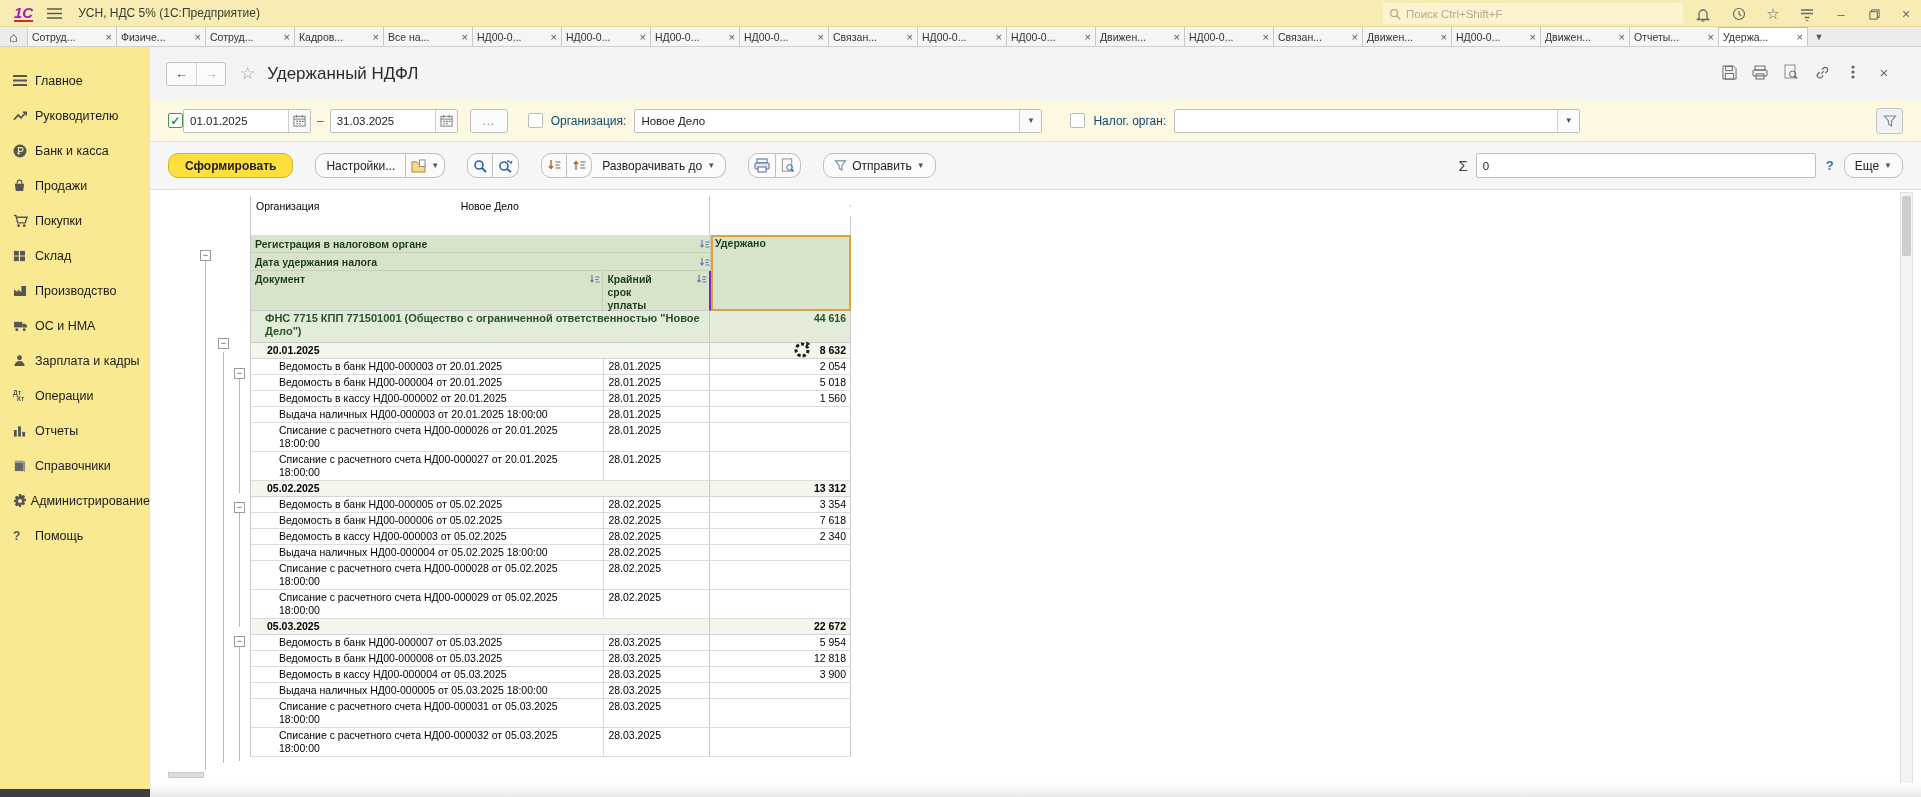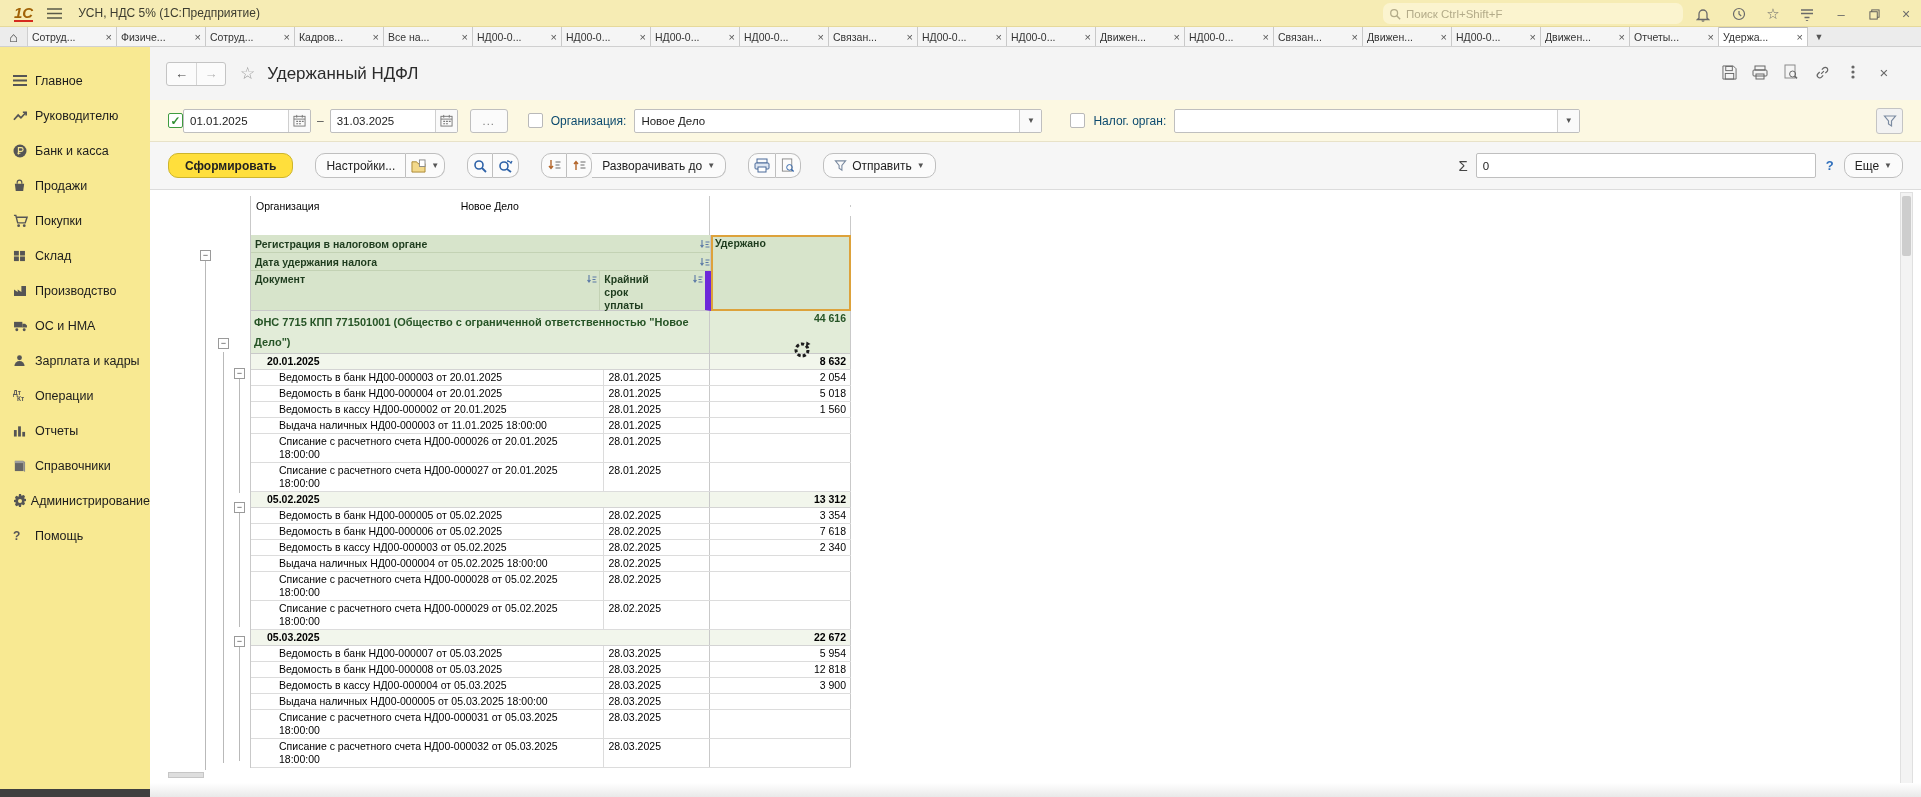--- a/index.html
+++ b/index.html
@@ -1,24 +1,24 @@
 <!DOCTYPE html>
 <html><head>
 <meta charset="utf-8">
 <style>
 *{box-sizing:border-box;margin:0;padding:0}
 html,body{width:1921px;height:797px;overflow:hidden;font-family:"Liberation Sans",sans-serif;background:#fff}
 .app{position:relative;width:1921px;height:797px}
 
 
 .titlebar{position:absolute;left:0;top:0;width:100%;height:27px;background:#f6ecb4;display:flex;align-items:center;border-bottom:1px solid #e6d99b}
-.logo{color:#a16207;font-weight:bold;font-style:italic;font-size:15px;margin-left:14px;border-bottom:2px solid #d52b1e;line-height:15px}
+.logo{color:#a21caf;font-weight:bold;font-style:italic;font-size:15px;margin-left:14px;border-bottom:2px solid #d52b1e;line-height:15px}
 .tb-menu{margin-left:14px;cursor:pointer;display:flex}
 .tb-title{margin-left:16px;font-size:12px;color:#3c3c30}
-.searchbox{position:absolute;left:1383px;top:3px;width:300px;height:21px;background:#fbf4cf;border-radius:7px;display:flex;align-items:center;padding:0 6px}
+.searchbox{position:absolute;left:1383px;top:3px;width:300px;height:21px;background:#fbf4cf;border-radius:0;display:flex;align-items:center;padding:0 6px}
 .searchbox input{border:none;background:transparent;outline:none;font-size:11.5px;color:#555;width:100%;font-family:"Liberation Sans",sans-serif}
 .searchbox input::placeholder{color:#b3ab89}
 .tb-ic{position:absolute;top:5px;width:20px;height:18px;display:flex;align-items:center;justify-content:center;color:#6a6a6a;font-size:13px;cursor:pointer}
 
 
 .tabbar{position:absolute;left:0;top:27px;width:100%;height:20px;background:#ececec;border-bottom:1px solid #d0d0d0;display:flex;align-items:stretch}
 .home{width:28px;display:flex;align-items:center;justify-content:center;font-size:14px;color:#333;border-right:1px solid #cfcfcf;cursor:pointer}
 .tabs{display:flex;flex:0 0 auto}
 .tab{width:89px;display:flex;align-items:center;background:#f5f5f5;border-right:1px solid #c9c9c9;font-size:10.5px;color:#333;padding:0 4px;cursor:pointer}
 .tab.active{background:#fff;border-top:1px solid #bbb}
@@ -80,28 +80,28 @@
 .trow{display:flex;width:100%}
 .info-row{height:20px;align-items:center}
 .i-label{width:210px;padding-left:5px}
 .i-value{width:250px;border-right:1px solid #c9c9c9;height:100%;display:flex;align-items:center}
 .c-sum{width:141px;border-right:1px solid #c9c9c9;text-align:right;padding:1px 4px}
 .spacer-row{height:19px}
 .c-left{width:460px;border-right:1px solid #c9c9c9}
 .hdr{display:flex}
 .hdr-left{width:460px}
 .hrow{display:flex;align-items:center;background:#d7e4cb;border-bottom:1px solid #c3d2b4;border-right:1px solid #c9c9c9;font-weight:bold;color:#1e3c1e;height:18px;padding-left:4px}
-.hrow3{display:flex;height:40px;border-right:6px solid #6d28d9;border-bottom:1px solid #c9c9c9}
+.hrow3{display:flex;height:40px;border-right:2px solid #6d28d9;border-bottom:1px solid #c9c9c9}
 .hcell{background:#d7e4cb;font-weight:bold;color:#1e3c1e;display:flex;padding:2px 2px 2px 4px}
 .hc-doc{width:354px;border-right:1px solid #c3d2b4}
 .hc-dl{width:106px}
 .sort{margin-left:auto;display:flex;align-items:flex-start;padding-top:1px}
 .hdr-right{width:141px;background:#d7e4cb;border-right:1px solid #c9c9c9;border-bottom:1px solid #c9c9c9;font-weight:bold;color:#1e3c1e;padding:2px 4px;outline:2px solid #dda23b;outline-offset:-2px}
 .root{background:#e2ecd8;border-bottom:1px solid #c9c9c9;min-height:32px}
-.root-label{font-weight:bold;color:#265426;font-size:11px;padding:1px 6px 1px 3px;line-height:20px}
+.root-label{font-weight:bold;color:#265426;font-size:11px;padding:1px 6px 1px 14px;line-height:13px}
 .root-sum{font-weight:bold;color:#265426;background:#e2ecd8}
 .grow{background:#f2f6ec;border-bottom:1px solid #d4d4d4;min-height:16px}
 .g-label{font-weight:bold;padding:1px 4px 1px 16px}
 .g-sum{font-weight:bold;background:#f2f6ec}
 .drow{border-bottom:1px solid #dcdcdc;min-height:15px;background:#fff}
 .c-doc{width:354px;border-right:1px solid #dcdcdc;padding:1px 6px 1px 28px;line-height:13px}
 .c-dl{width:106px;border-right:1px solid #c9c9c9;padding:1px 4px}
 .d-sum{padding-top:1px}
 
 .tline{position:absolute;width:1px;background:#b9b9b9}
@@ -645,21 +645,21 @@
               <span class="c-doc">Ведомость в банк НД00-000004 от 20.01.2025</span>
               <span class="c-dl">28.01.2025</span>
               <span class="c-sum d-sum">5 018</span>
             </div>
             <div class="trow drow">
               <span class="c-doc">Ведомость в кассу НД00-000002 от 20.01.2025</span>
               <span class="c-dl">28.01.2025</span>
               <span class="c-sum d-sum">1 560</span>
             </div>
             <div class="trow drow">
-              <span class="c-doc">Выдача наличных НД00-000003 от 11.01.2025 18:00:00</span>
+              <span class="c-doc">Выдача наличных НД00-000003 от 20.01.2025 18:00:00</span>
               <span class="c-dl">28.01.2025</span>
               <span class="c-sum d-sum"></span>
             </div>
             <div class="trow drow">
               <span class="c-doc">Списание с расчетного счета НД00-000026 от 20.01.2025 18:00:00</span>
               <span class="c-dl">28.01.2025</span>
               <span class="c-sum d-sum"></span>
             </div>
             <div class="trow drow">
               <span class="c-doc">Списание с расчетного счета НД00-000027 от 20.01.2025 18:00:00</span>

